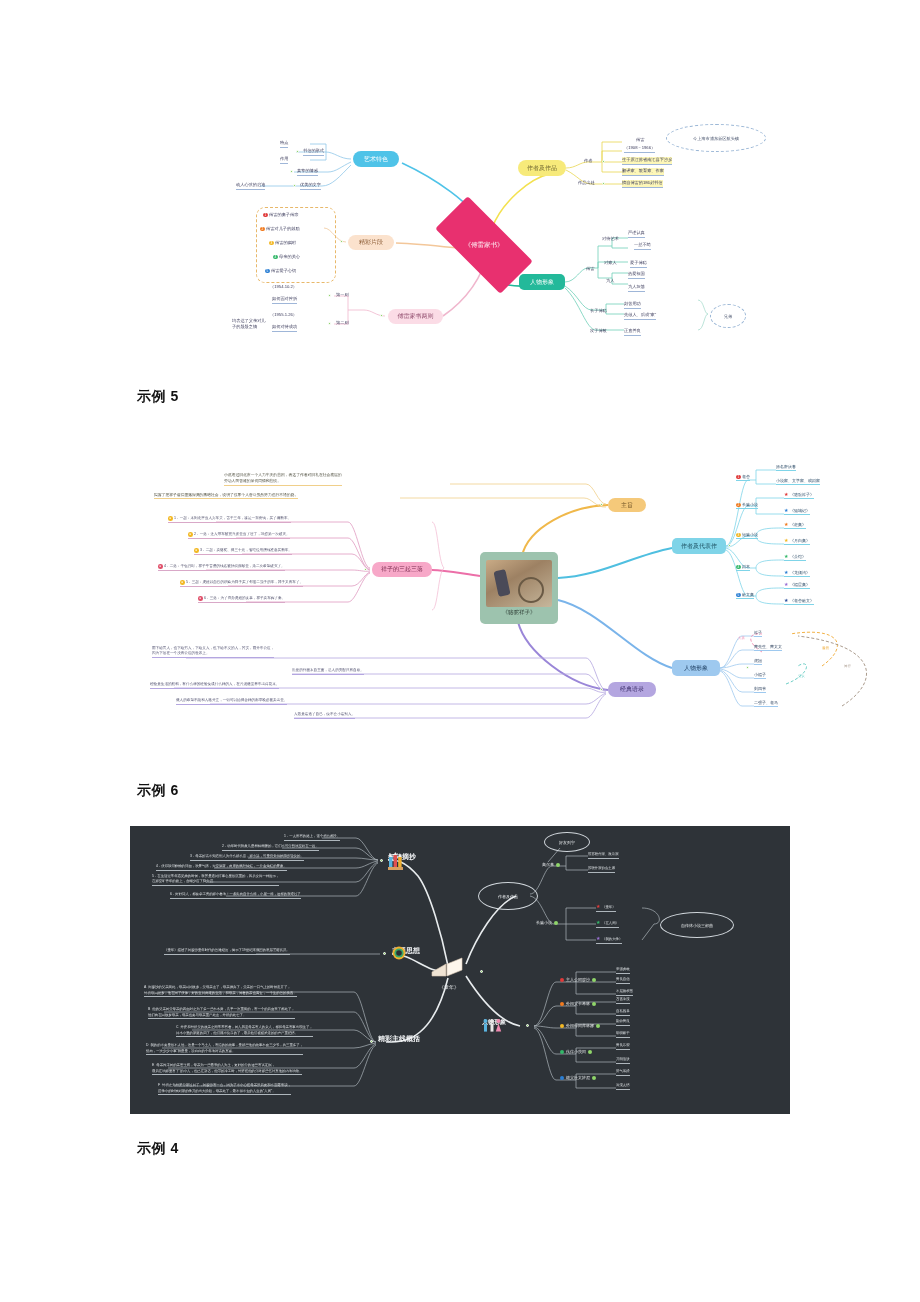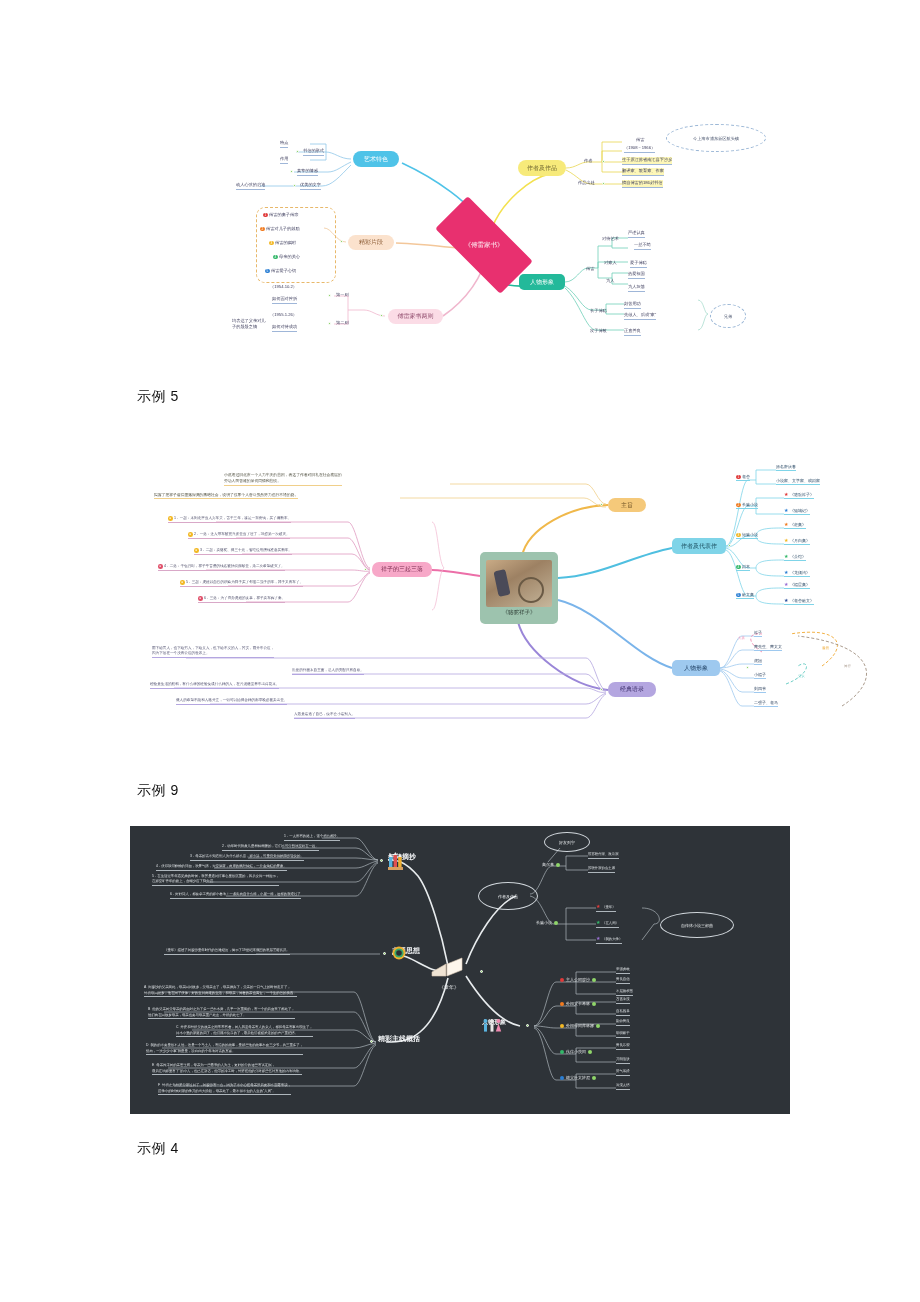--- a/index.html
+++ b/index.html
@@ -7,21 +7,21 @@
   body{
     width:920px;height:1302px;background:#ffffff;
     font-family:"Liberation Sans","DejaVu Sans",sans-serif;
     color:#111;overflow:hidden;position:relative;
   }
   .page{position:relative;width:920px;height:1302px;}
 
   
   .caption{
     position:absolute;left:137px;
-    font-size:14px;font-weight:normal;color:#111;letter-spacing:.5px;
+    font-size:14px;font-weight:bold;color:#111;letter-spacing:.5px;
     white-space:nowrap;
   }
   #cap5{top:388px;}
   #cap6{top:782px;}
   #cap7{top:1140px;}
 
   
   .map{position:absolute;overflow:hidden;}
   .map svg{position:absolute;left:0;top:0;}
   .node{
@@ -635,16 +635,16 @@
       <span class="bullet" style="background:#2b7fd4;"></span>
         <span>继父社太娃尼</span>
       <span class="bullet" style="background:#8fd56a;margin-left:2px;"></span>
     </div>
     <div class="dleaf" style="left:486px;top:243px;">脾气暴躁</div>
     <div class="dleaf" style="left:486px;top:257px;">冷漠无情</div>
     <div class="dot" style="left:396px;top:198px;background:#8fd56a;"></div>
   </div>
 
   <div class="caption" id="cap5">示例 5</div>
-  <div class="caption" id="cap6">示例 9</div>
+  <div class="caption" id="cap6">示例 6</div>
   <div class="caption" id="cap7">示例 4</div>
 
 </div>
 
 </body></html>

